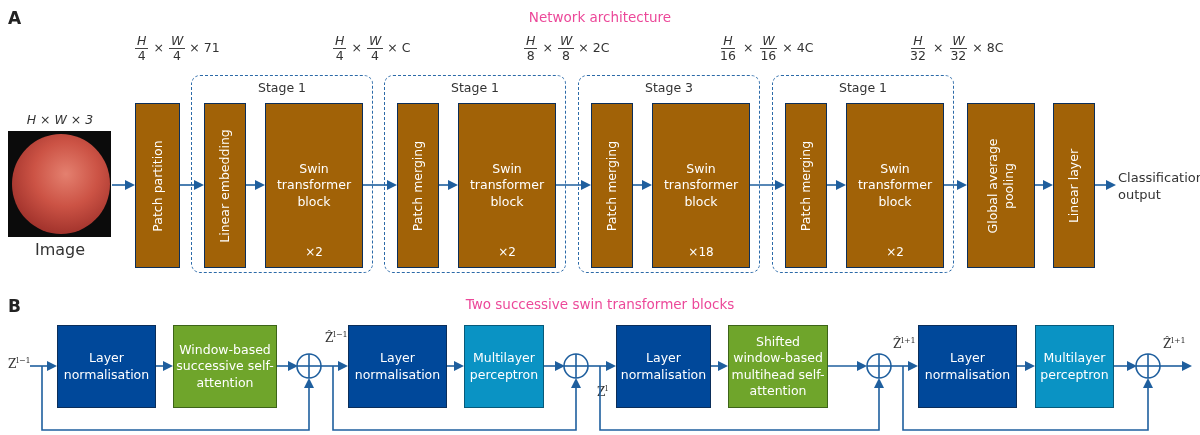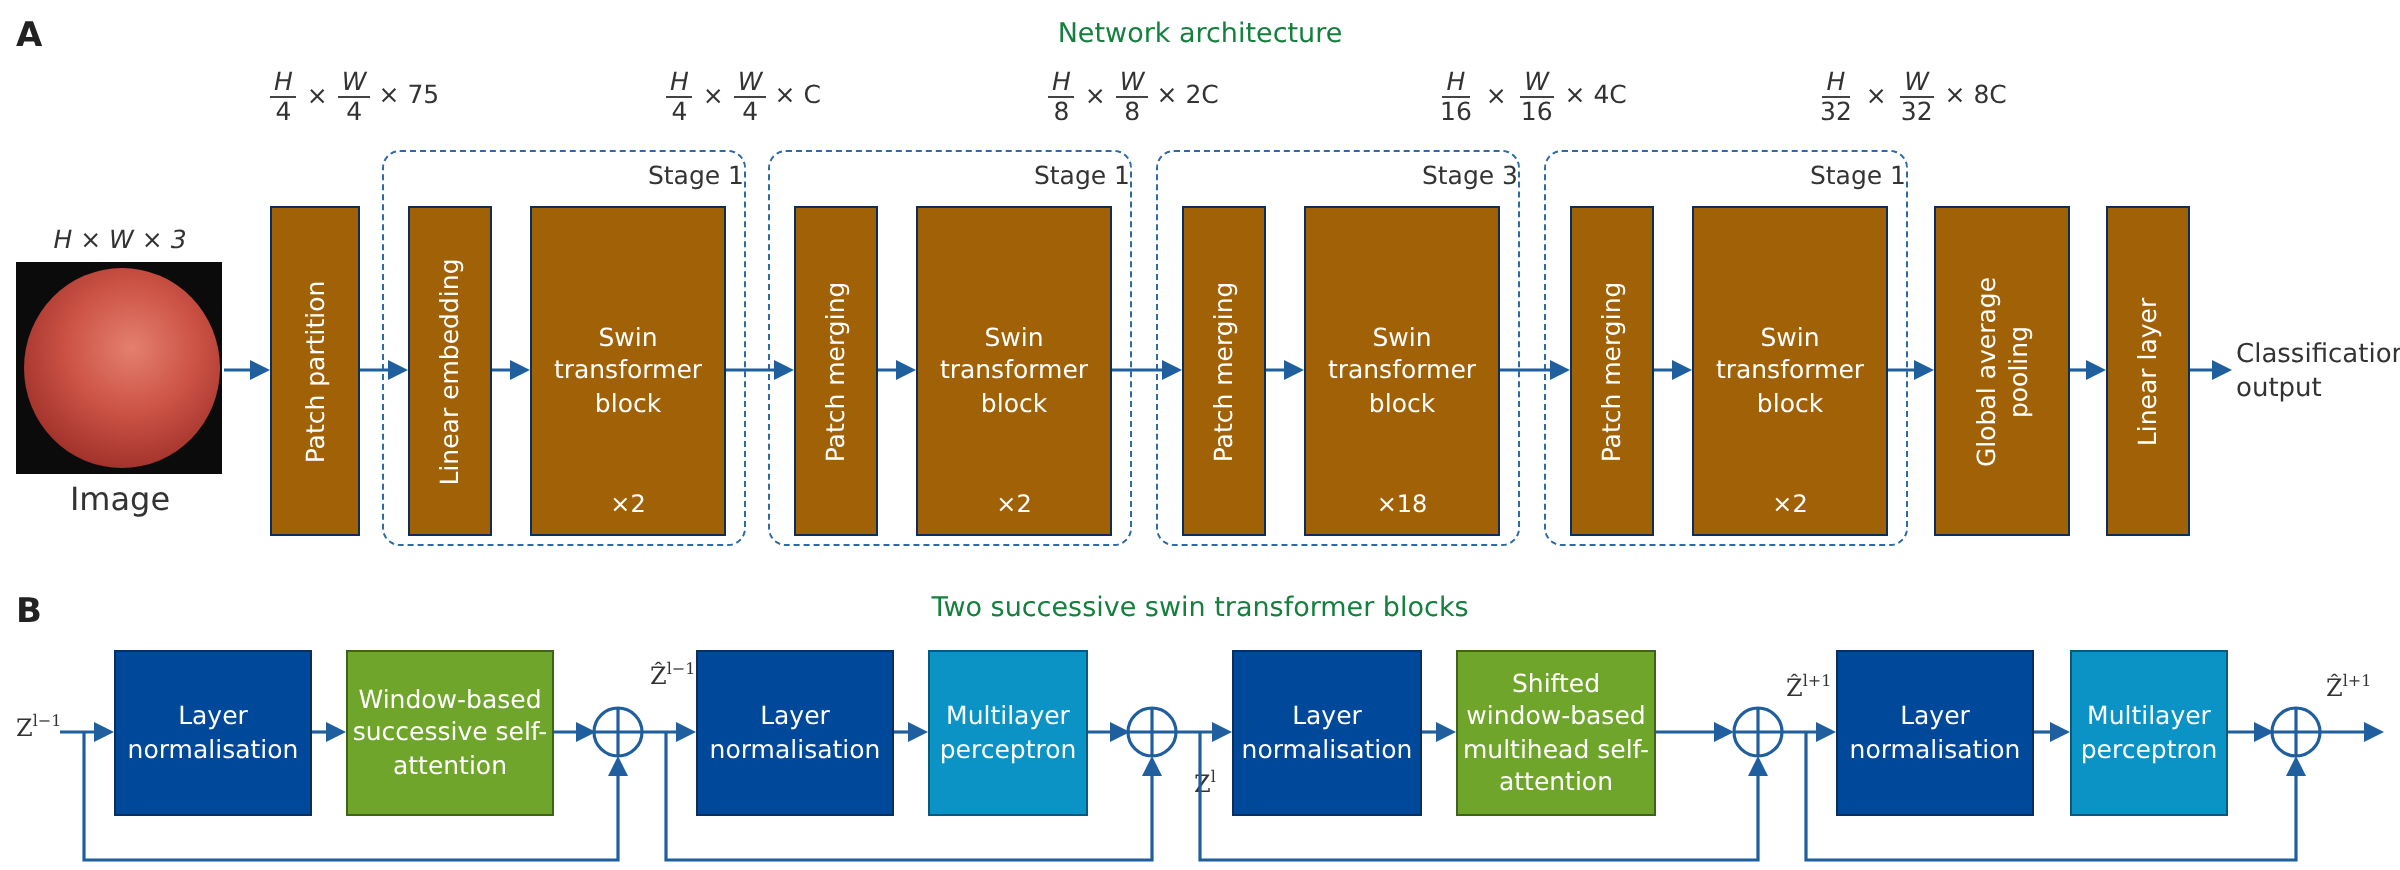--- a/index.html
+++ b/index.html
@@ -1,27 +1,27 @@
 <!DOCTYPE html>
 <html><head>
 <meta charset="utf-8">
 <style>
   html,body{margin:0;padding:0;background:#fff;}
   body{width:1200px;height:435px;position:relative;overflow:hidden;font-family:"DejaVu Sans","Liberation Sans",sans-serif;color:#333;}
   .abs{position:absolute;}
   .panel-letter{font-weight:bold;font-size:17px;color:#222;}
-  .title{font-size:13.5px;color:#15803d;text-align:center;white-space:nowrap;}
+  .title{font-size:13.5px;color:#ec4899;text-align:center;white-space:nowrap;}
   .box{position:absolute;background:#a16207;color:#fff;box-sizing:border-box;border:1px solid #0b2e5a;display:flex;align-items:center;justify-content:center;text-align:center;font-size:12.5px;line-height:1.3;}
   .vtext{position:absolute;left:50%;top:50%;transform:translate(-50%,-50%) rotate(-90deg);white-space:nowrap;font-size:12.5px;line-height:1.25;text-align:center;}
   .mult{position:absolute;bottom:6px;left:0;right:0;text-align:center;font-size:12px;}
   .green{background:#6fa52b;border-color:#3d6418;}
   .cyan{background:#0a93c4;border-color:#075a7a;}
   .navy{background:#00489a;}
   .stage{position:absolute;border:1.6px dashed #2c6aa8;border-radius:9px;box-sizing:border-box;}
-  .stage-label{position:absolute;top:4px;left:0;right:0;text-align:right;font-size:12.5px;color:#333;}
+  .stage-label{position:absolute;top:4px;left:0;right:0;text-align:center;font-size:12.5px;color:#333;}
   .frac{display:inline-flex;flex-direction:column;align-items:center;vertical-align:middle;font-size:12.5px;line-height:1.1;}
   .frac .num{font-style:italic;border-bottom:1px solid #444;padding:0 2px;}
   .frac .den{padding:0 2px;}
   .dim{position:absolute;font-size:12.5px;white-space:nowrap;color:#333;}
   .dim .x{margin:0 5px;}
   .zlabel{position:absolute;font-size:12px;font-family:"DejaVu Serif",serif;white-space:nowrap;}
   .zlabel sup{font-size:8px;}
   svg.lines{position:absolute;left:0;top:0;}
   .endo{position:absolute;background:#0b0b0b;overflow:hidden;}
   .endo-inner{position:absolute;border-radius:50%;background:radial-gradient(circle at 55% 40%,#e4806f 0%,#cc5345 40%,#a2332c 75%,#6e1a18 100%);}
@@ -32,21 +32,21 @@
 <div class="abs panel-letter" style="left:8px;top:8px;">A</div>
 <div class="abs title" style="left:480px;top:9px;width:240px;">Network architecture</div>
 
 <div class="dim" style="left:135px;top:34px;">
   <span class="frac">
       <span class="num">H</span>
       <span class="den">4</span>
     </span><span class="x">×</span><span class="frac">
       <span class="num">W</span>
       <span class="den">4</span>
-    </span> <span>× 75</span>
+    </span> <span>× 71</span>
 </div>
 <div class="dim" style="left:333px;top:34px;">
   <span class="frac">
       <span class="num">H</span>
       <span class="den">4</span>
     </span><span class="x">×</span><span class="frac">
       <span class="num">W</span>
       <span class="den">4</span>
     </span> <span>× C</span>
 </div>

